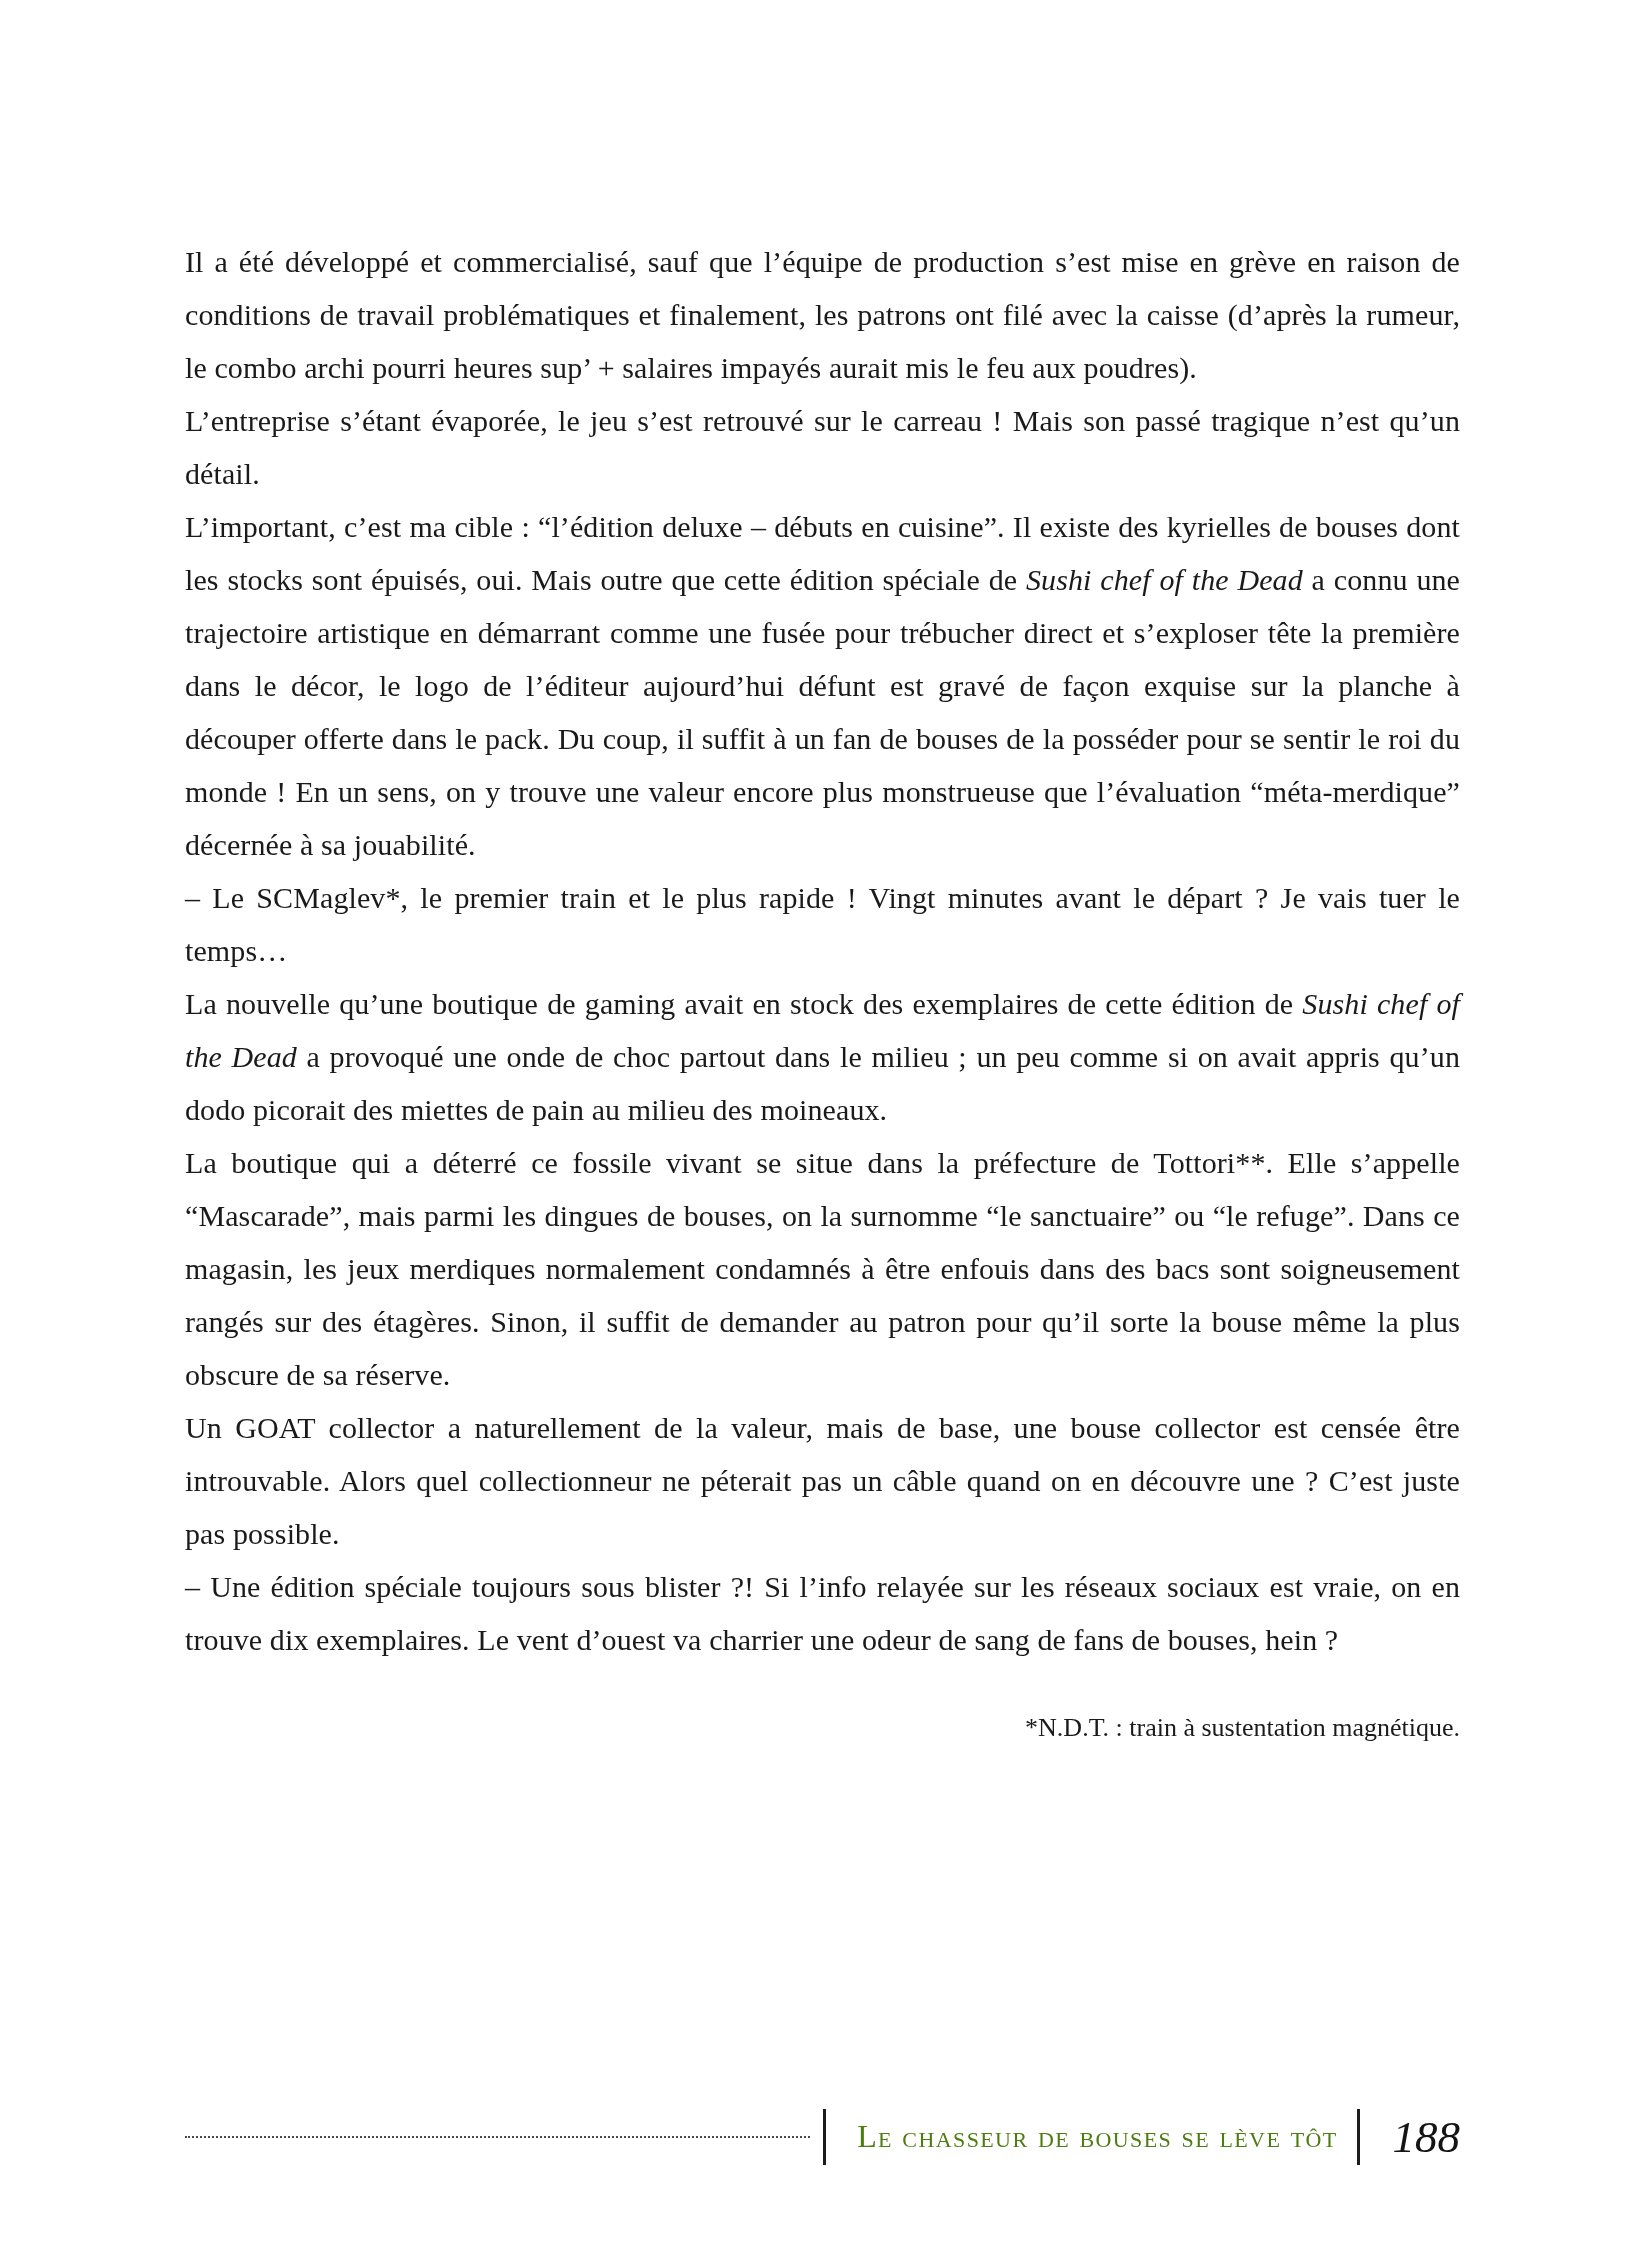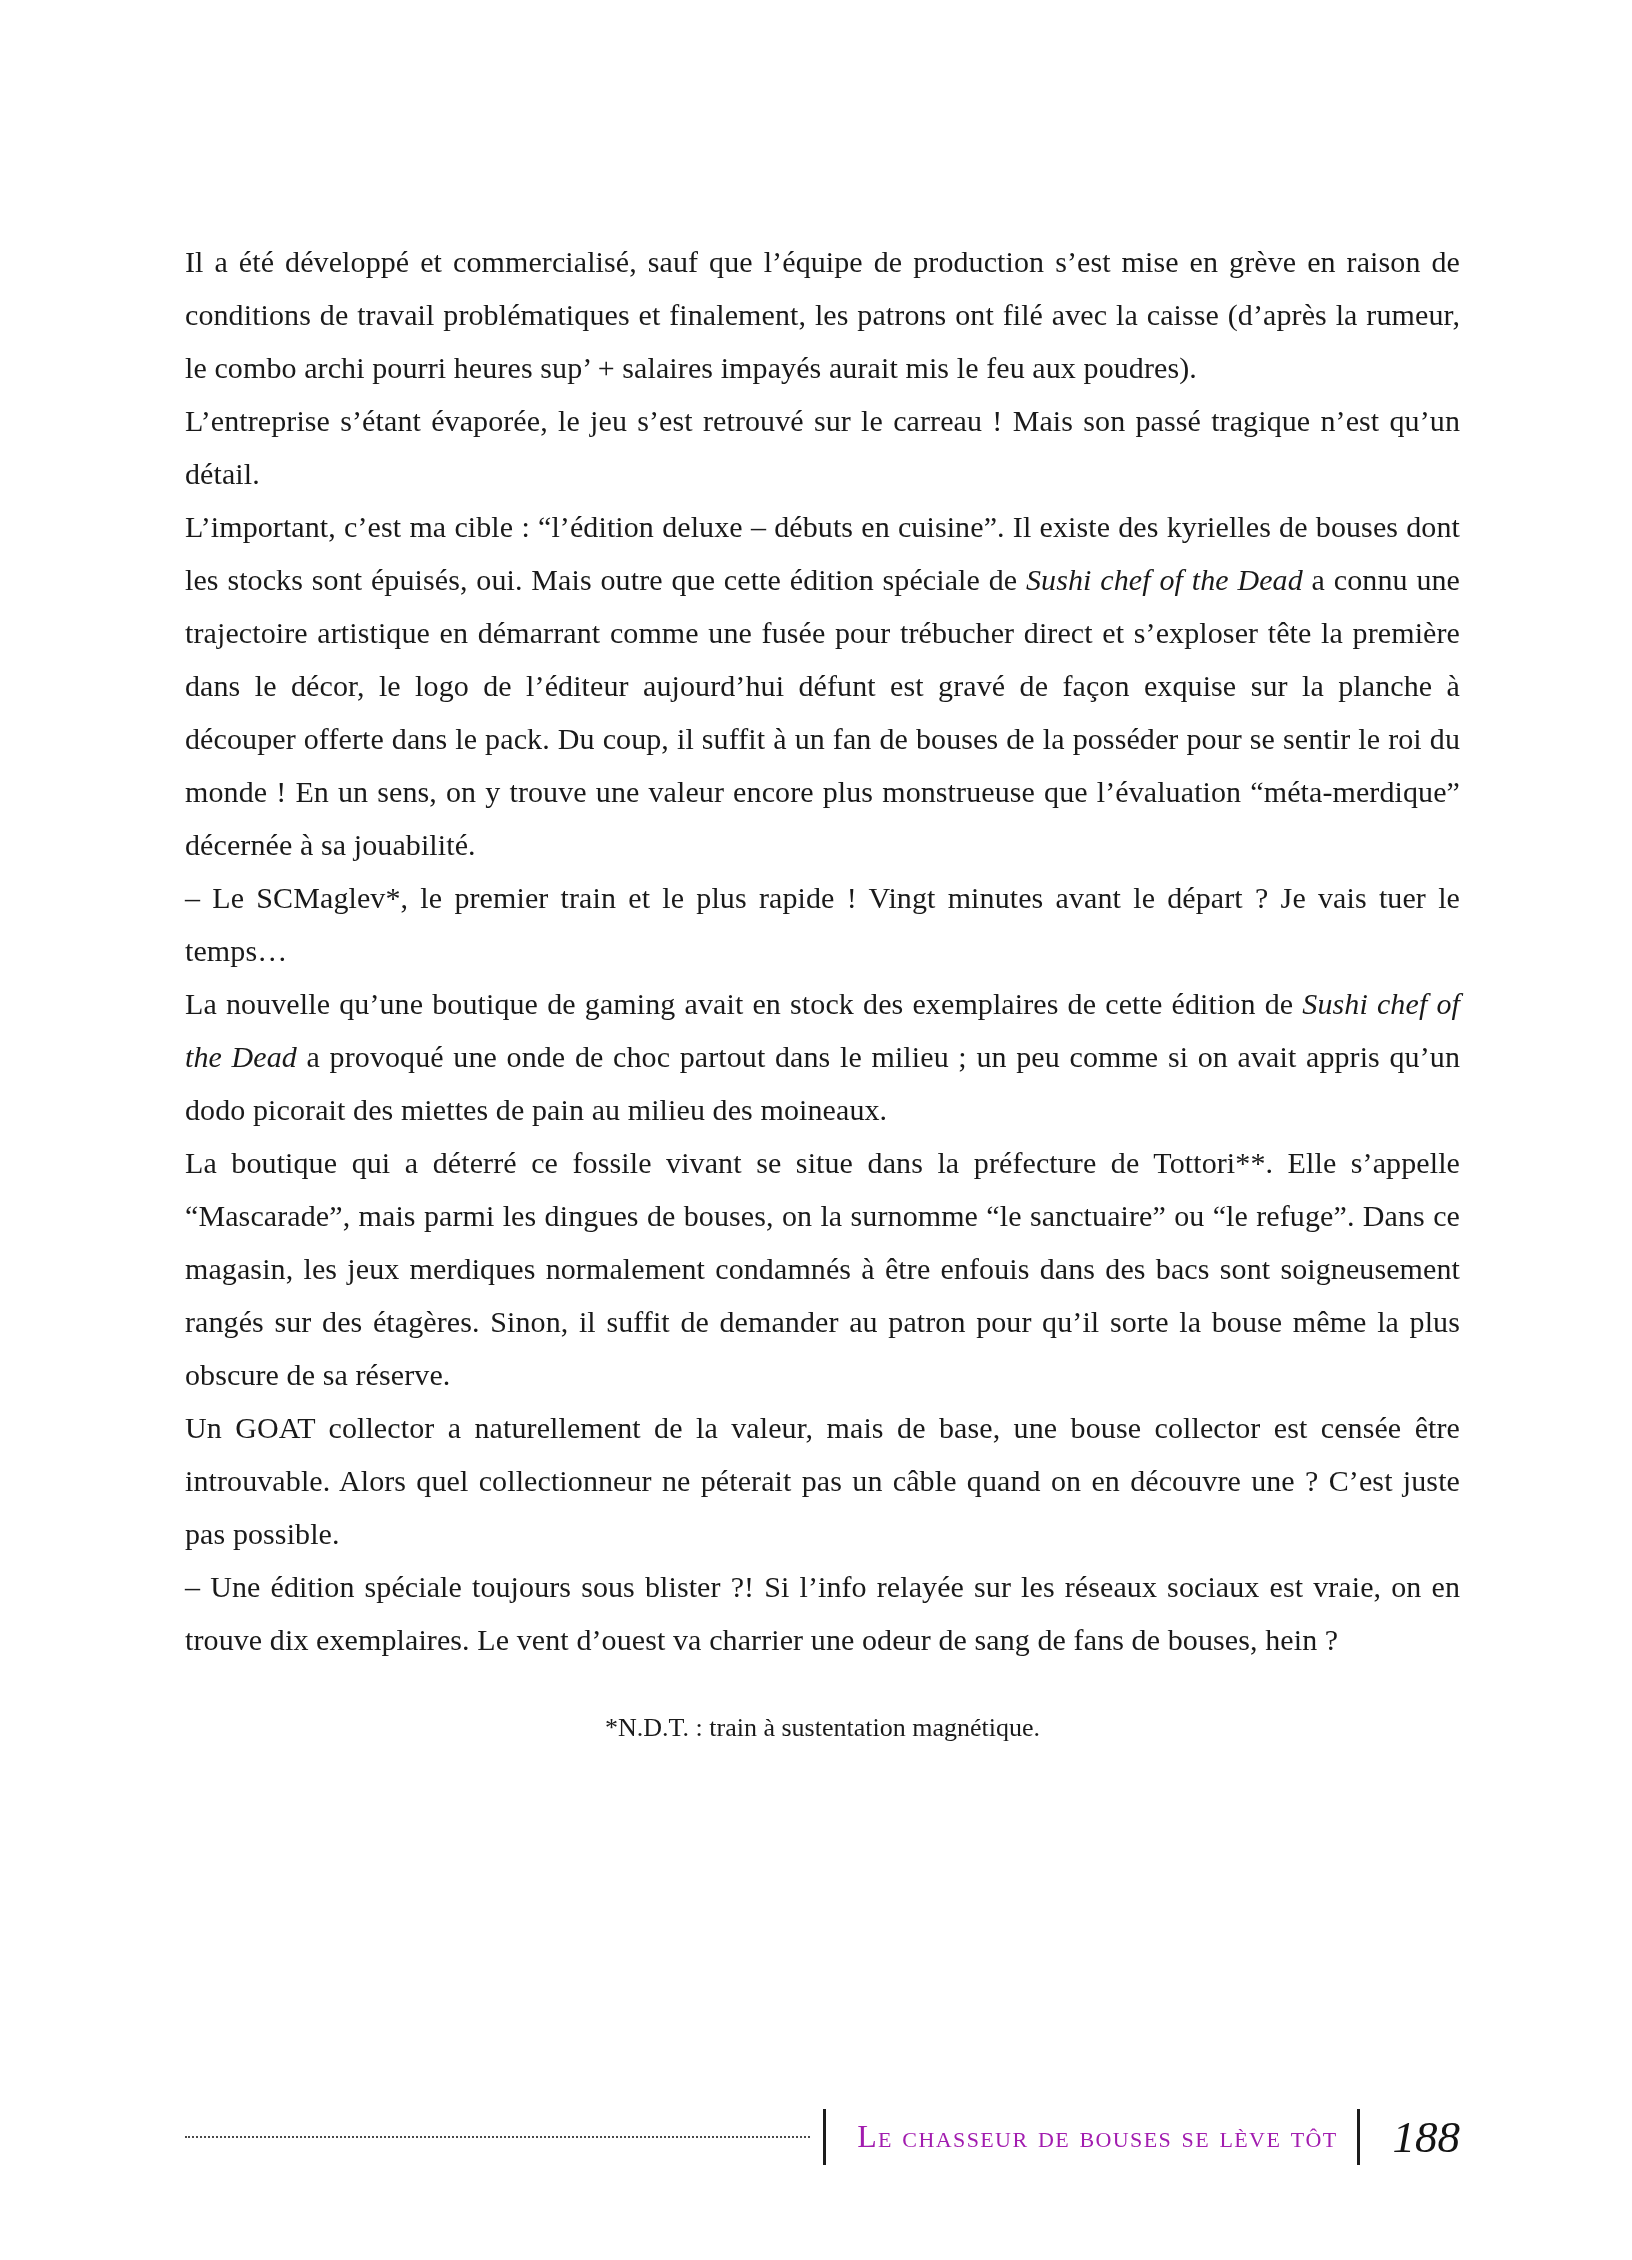--- a/index.html
+++ b/index.html
@@ -32,21 +32,21 @@
     letter-spacing: 0.1px;
   }
   .paragraphs em {
   }
   .footnotes {
     margin-top: 40px;
   }
   .footnotes div {
     font-size: 26px;
     line-height: 43px;
-    text-align: center;
+    text-align: right;
   }
   .footer {
     position: absolute;
     left: 185px;
     top: 2106px;
     width: 1275px;
     height: 61px;
     display: flex;
     align-items: center;
   }
@@ -63,21 +63,21 @@
     height: 56px;
     background: #1c1c1c;
   }
   .running-title {
     flex: 0 0 auto;
     padding: 0 19px;
     font-variant: small-caps;
     font-size: 32px;
     letter-spacing: 1.4px;
     white-space: nowrap;
-    color: #a21caf;
+    color: #4d7c0f;
     margin-left: 12px;
   }
   .page-number {
     flex: 0 0 auto;
     padding-left: 33px;
     font-size: 45px;
     color: #141414;
     font-style: italic;
   }
 </style>

